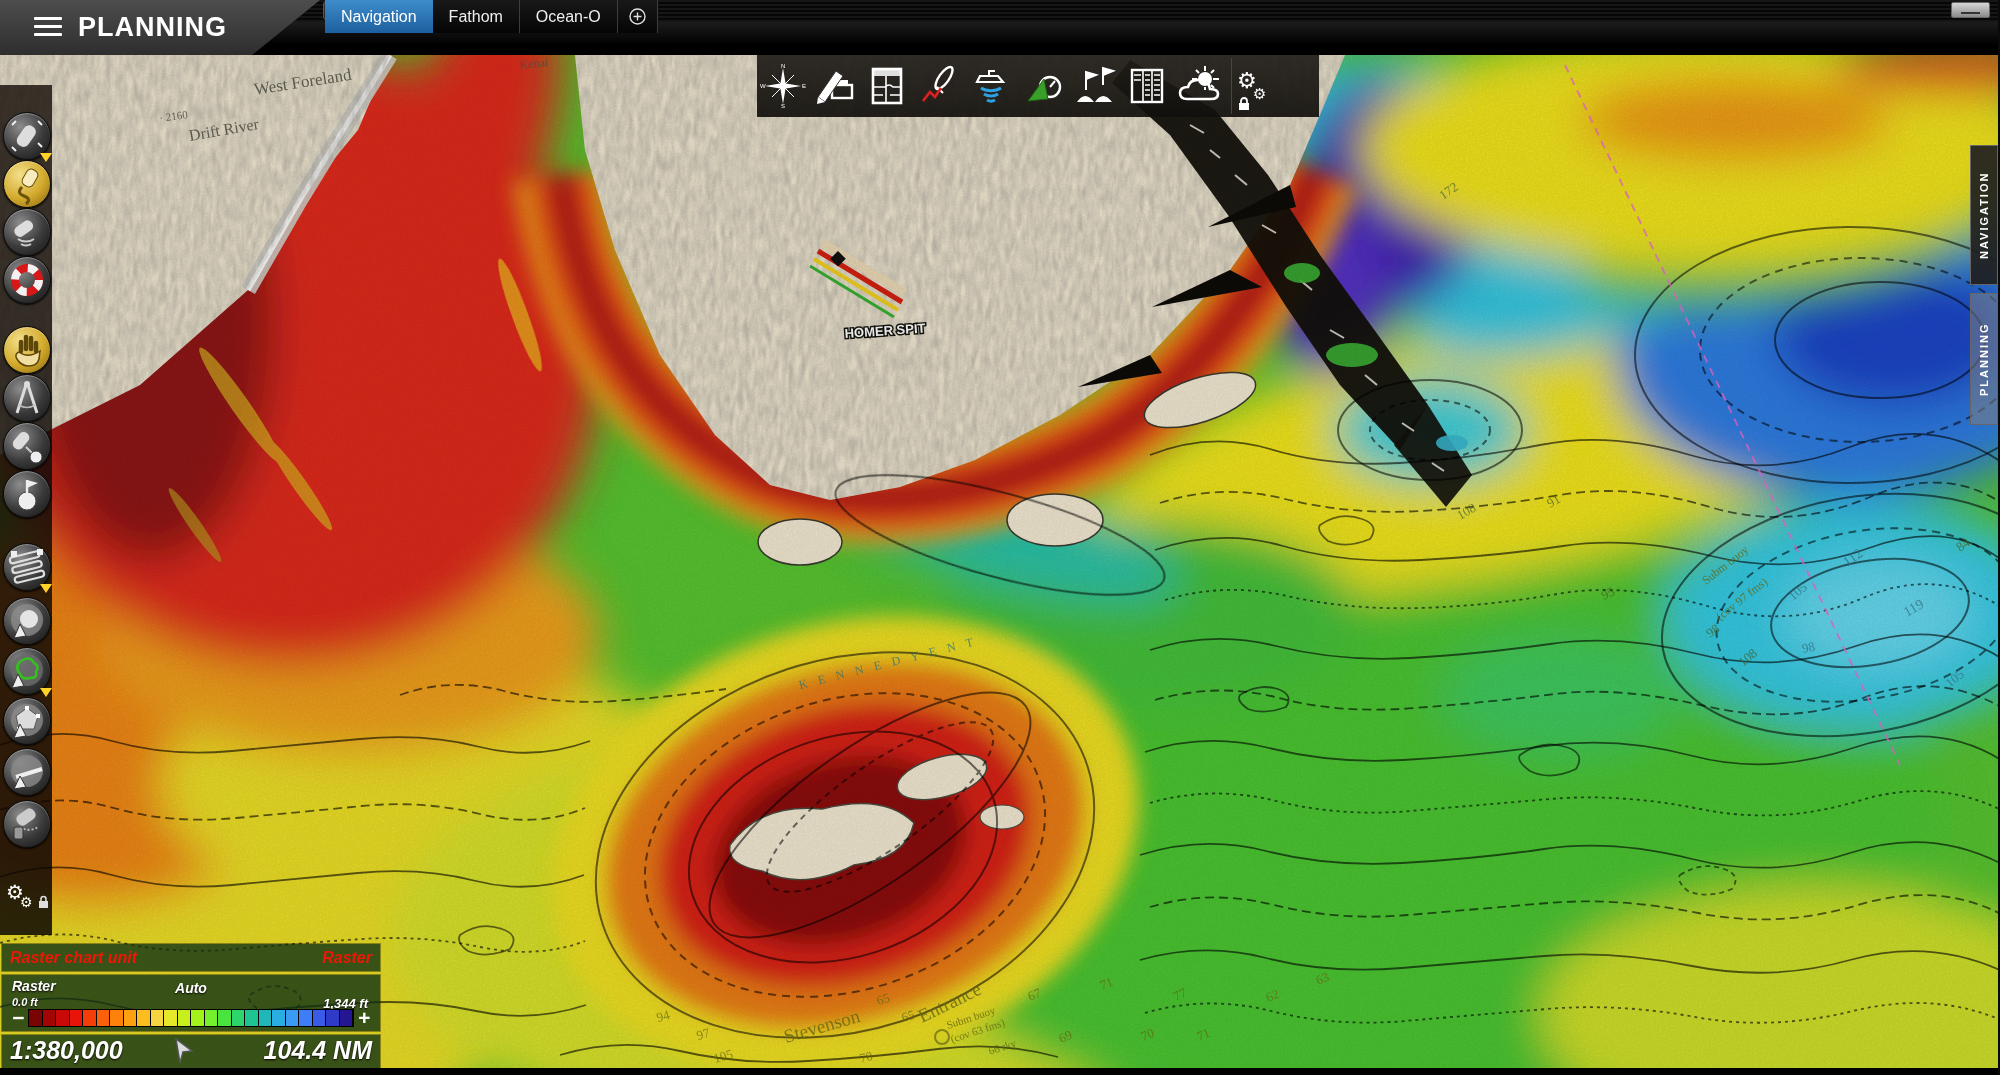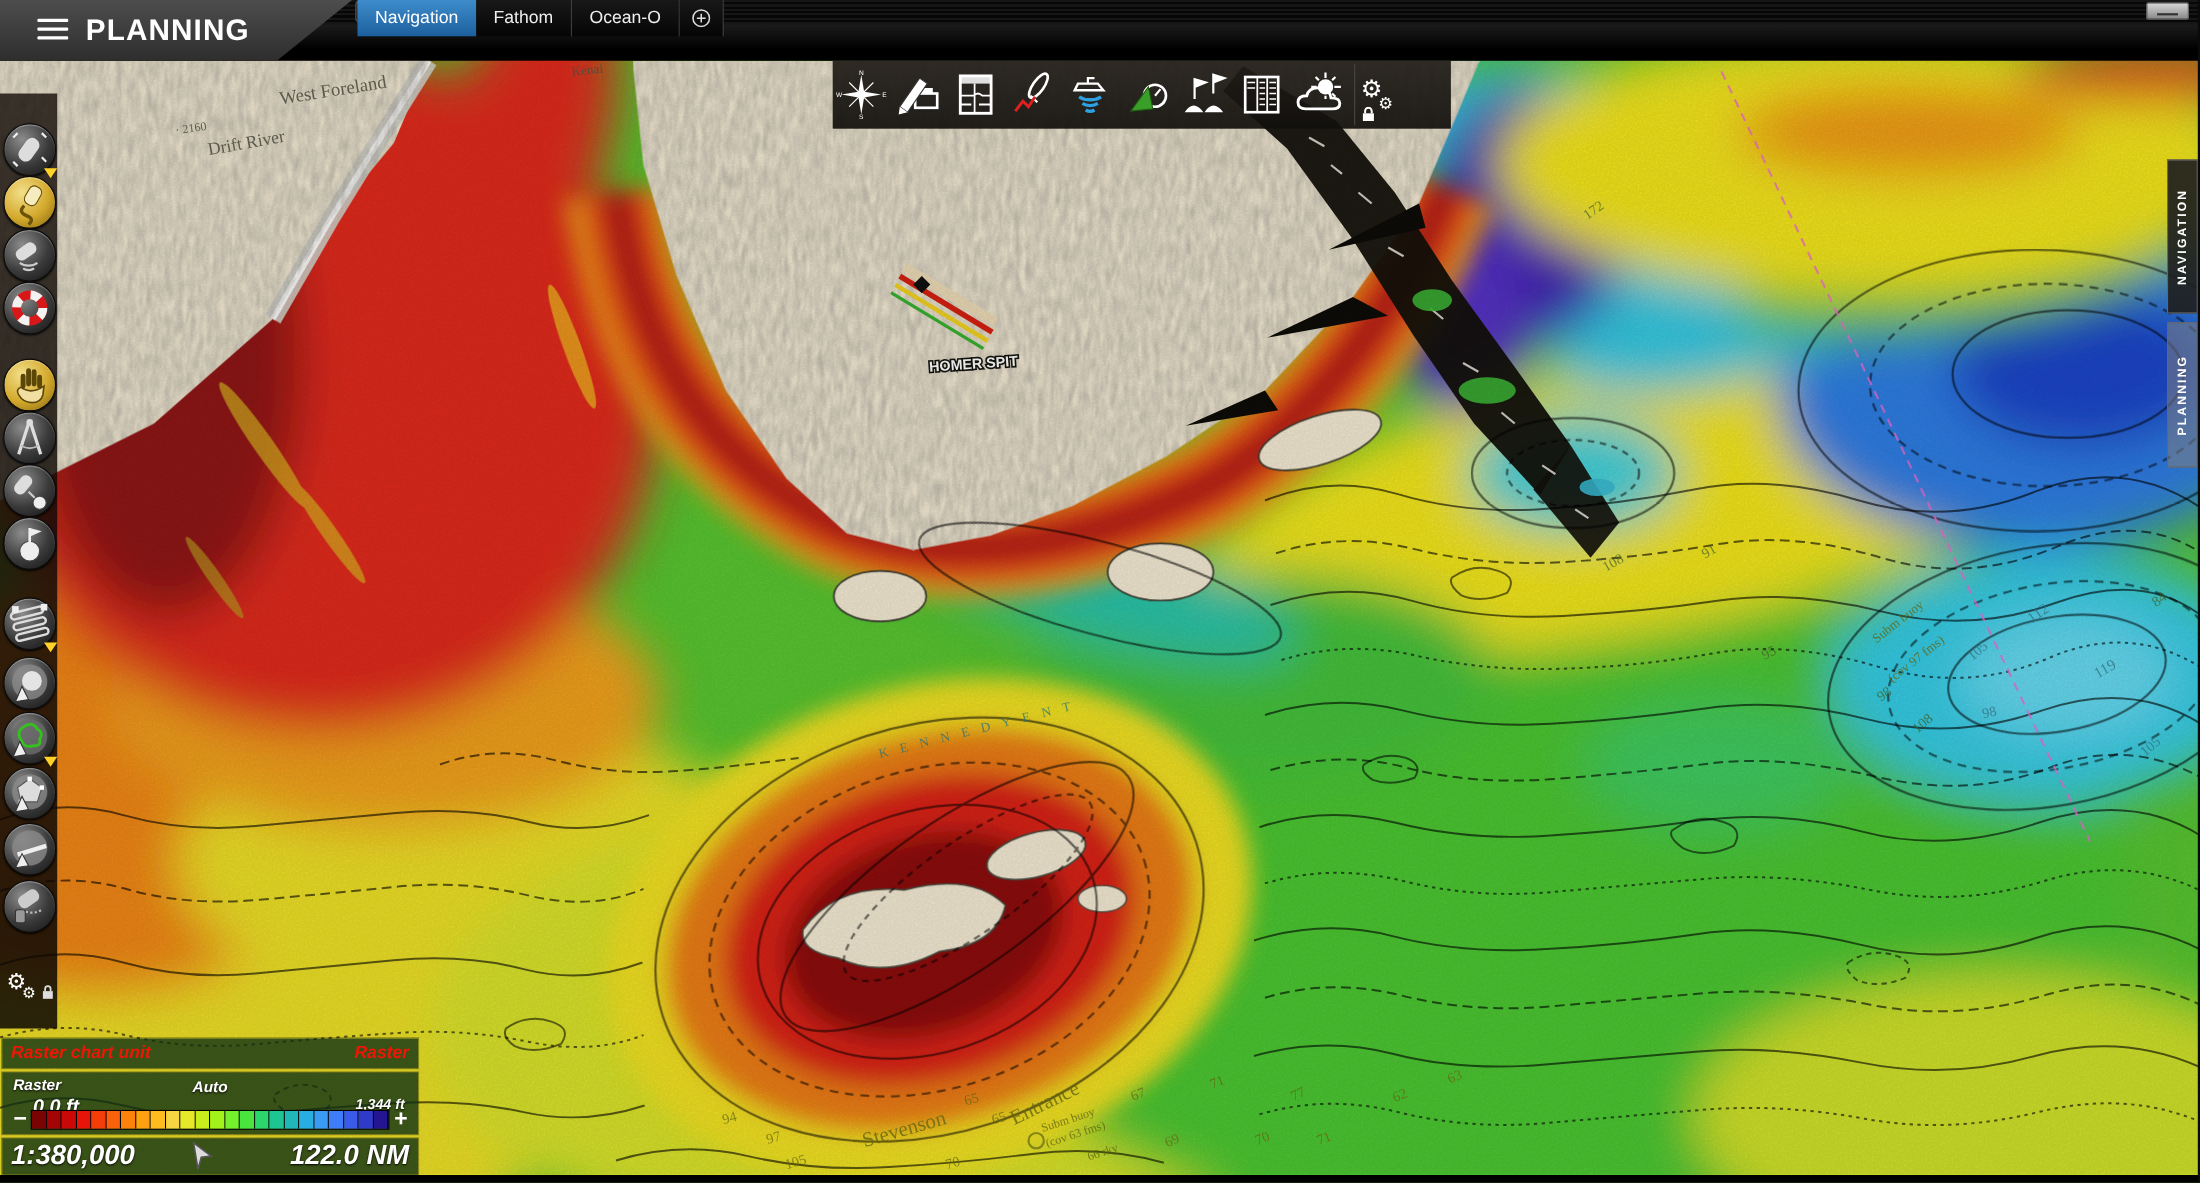--- a/index.html
+++ b/index.html
@@ -62,21 +62,21 @@
 
   
   #legend{position:absolute;left:2px;bottom:7px;width:378px;font-style:italic;}
   .lrow{background:rgba(12,46,20,.78);box-shadow:0 0 0 1px rgba(0,0,0,.35);}
   #lhead{height:27px;display:flex;align-items:center;justify-content:space-between;padding:0 8px;margin-bottom:4px;}
   #lhead span{color:#ee1607;font-weight:bold;font-size:16px;}
   #lmain{height:56px;position:relative;margin-bottom:4px;}
   #lmain .lab{color:#fff;font-weight:bold;text-shadow:0 1px 2px #000;}
   #depthlab{position:absolute;left:10px;top:3px;font-size:14px;}
   #autolab{position:absolute;left:0;right:0;top:5px;text-align:center;font-size:14px;}
-  #minlab{position:absolute;left:10px;top:21px;font-size:18px;margin-left:18px;}
+  #minlab{position:absolute;left:10px;top:21px;font-size:11px;}
   #maxlab{position:absolute;right:12px;top:21px;font-size:13px;}
   #scalebarrow{position:absolute;left:6px;right:6px;bottom:5px;height:17px;display:flex;align-items:center;}
   #minus,#plus{color:#fff;font-size:21px;font-weight:bold;width:20px;text-align:center;line-height:15px;cursor:pointer;}
   #scale-cells{flex:1;display:flex;height:16px;border:1px solid #000;}
   #scale-cells .cell{flex:1;border-right:1px solid #000;}
   #lfoot{height:33px;position:relative;}
   #lfoot .big{position:absolute;color:#fff;font-weight:bold;font-size:25px;top:1px;text-shadow:0 1px 2px #000;}
   #scaleval{left:8px;} #rangeval{right:8px;}
   #cursorglyph{position:absolute;left:168px;top:2px;}
 
@@ -601,18 +601,18 @@
             <div class="cell" style="background: rgb(36, 22, 147);"></div>
           </div>
         <div id="plus">+</div>
       </div>
     </div>
     <div class="lrow" id="lfoot">
       <div class="big" id="scaleval">1:380,000</div>
       <svg id="cursorglyph" width="26" height="28" viewBox="0 0 26 28">
         <path d="M6,2 L22,14 L13,15 L10,26 Z" fill="#dcdcdc" stroke="#555" stroke-width="1.5"></path>
       </svg>
-      <div class="big" id="rangeval">122.0 NM</div>
+      <div class="big" id="rangeval">104.4 NM</div>
     </div>
   </div>
 
   <div id="rightedge"></div>
 </div>
 
 </body></html>

